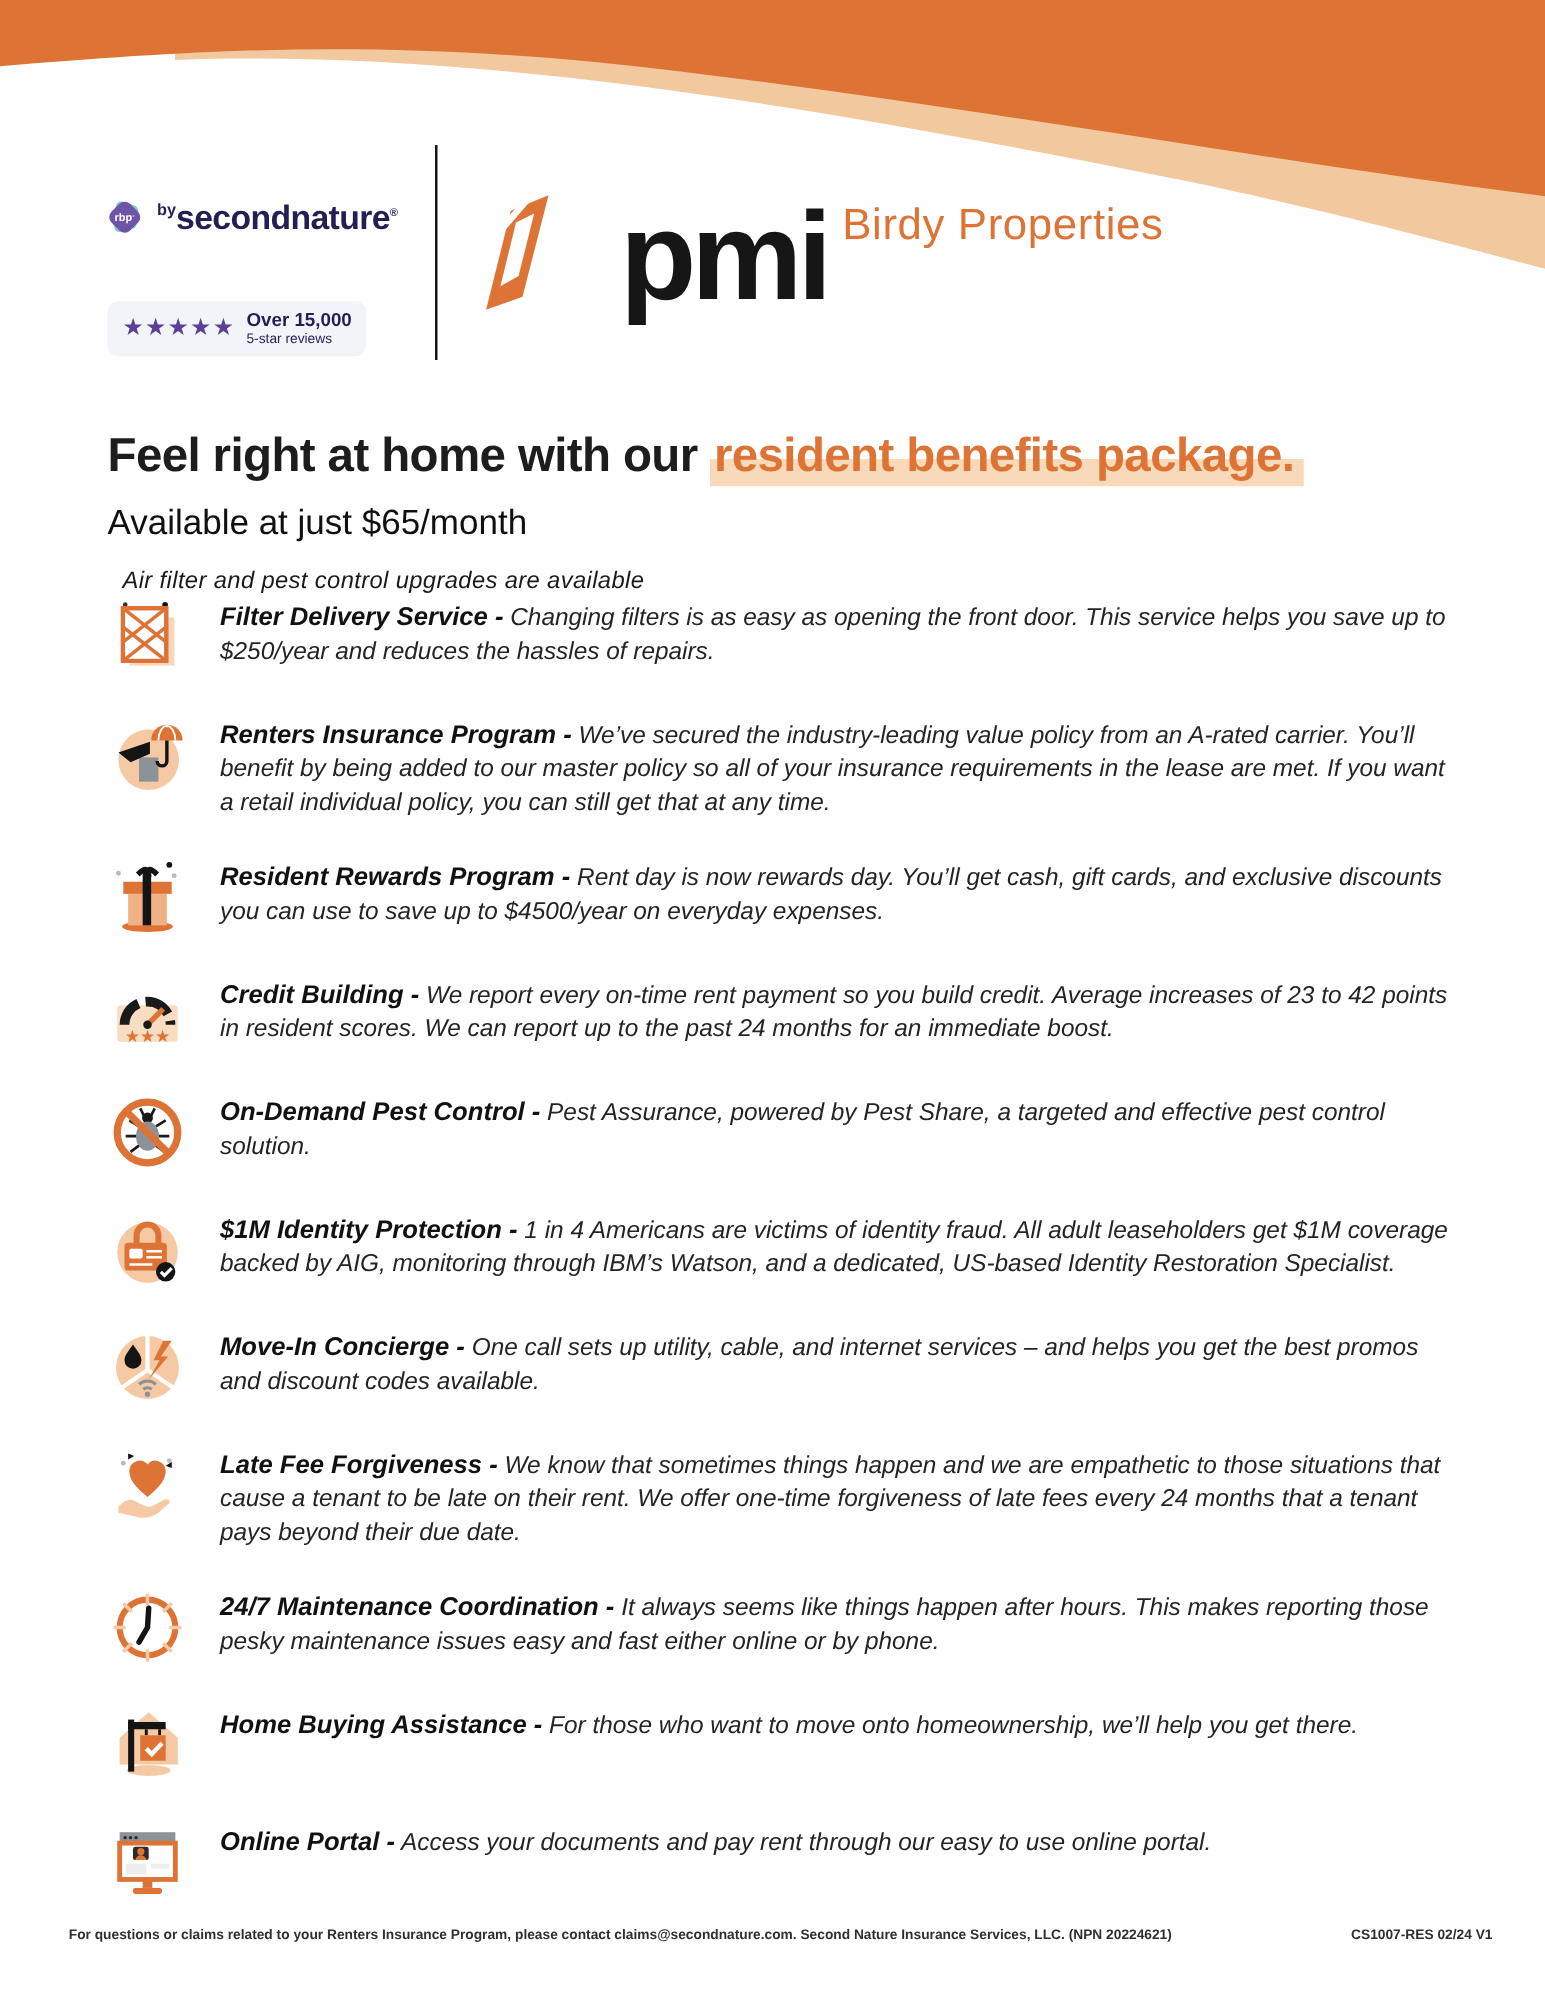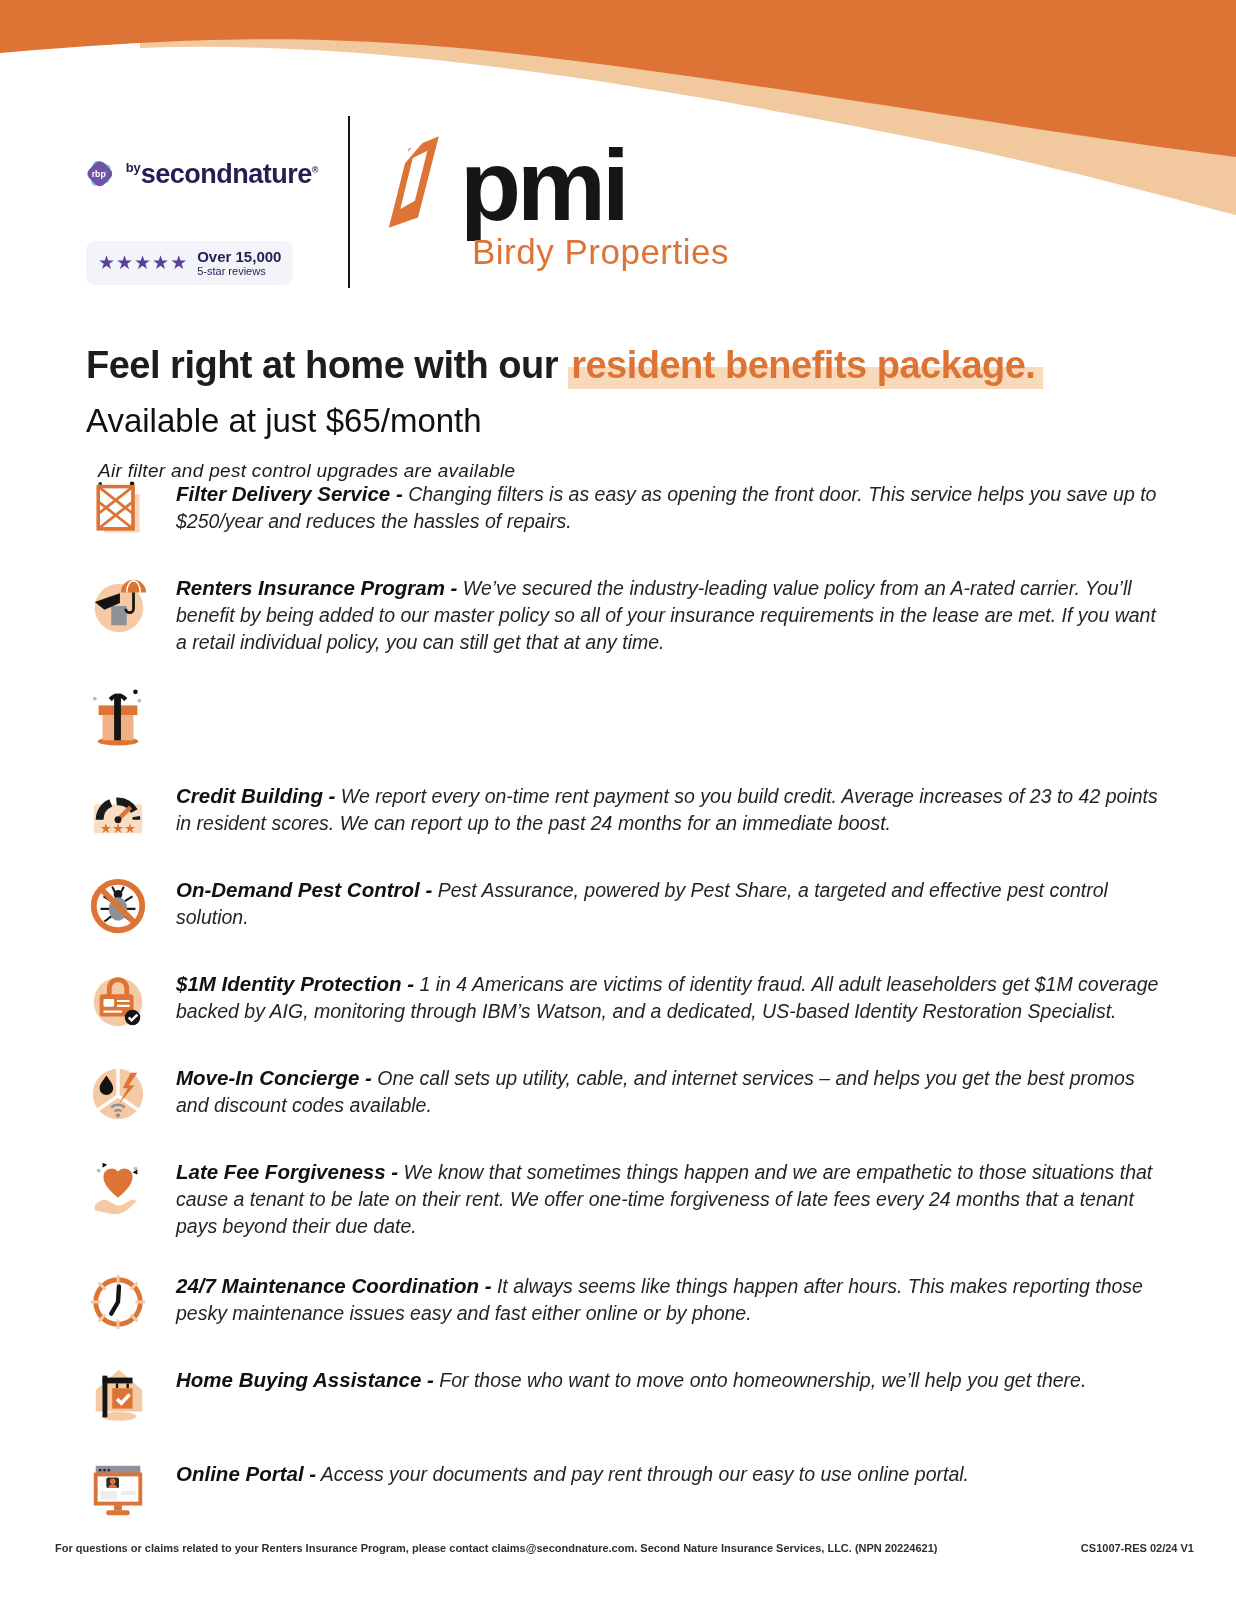--- a/index.html
+++ b/index.html
@@ -18,28 +18,28 @@
   .sn-by{font-size:13px;font-weight:600;align-self:flex-start;margin-left:2px;}
   .sn-line{font-size:27px;font-weight:800;letter-spacing:-0.5px;}
   .sn-line sup{font-size:9px;}
   .reviews-badge{display:flex;align-items:center;gap:9px;background:#f3f3fa;border-radius:9px;padding:7px 12px;width:fit-content;}
   .stars{color:#5b3f98;font-size:19px;letter-spacing:1px;line-height:1;}
   .reviews-text{display:flex;flex-direction:column;line-height:1.15;color:#221f54;}
   .reviews-line1{font-size:15px;font-weight:700;}
   .reviews-line2{font-size:11px;font-weight:500;}
   .divider{width:2px;height:172px;background:#141414;margin:0 30px;}
   .pmi-col{display:flex;align-items:flex-start;gap:4px;}
-  .pmi-textcol{display:flex;flex-direction:column;}
+  .pmi-textcol{display:flex;flex-direction:row;margin-left:36px;}
   .pmi-name{font-size:100px;font-weight:800;letter-spacing:-4px;line-height:0.78;color:#161616;margin-top:14px;}
   .pmi-sub{font-size:35px;font-weight:500;color:#dd7436;margin:8px 0 0 12px;letter-spacing:0.5px;}
   
   .hero{position:absolute;top:344px;left:86px;width:1070px;z-index:2;}
   .hero h1{margin:0;font-size:38px;font-weight:800;letter-spacing:-0.5px;color:#1d1d1d;line-height:1.15;white-space:nowrap;}
   .hl{color:#dd7436;background:linear-gradient(180deg, rgba(0,0,0,0) 52%, #f8d9ba 52%);padding:0 8px 3px 3px;}
-  .hero-sub{margin:14px 0 0 0;font-size:33px;font-weight:500;color:#101010;}
+  .hero-sub{margin:14px 0 0 0;font-size:28px;font-weight:500;color:#101010;}
   .hero-note{margin:20px 0 0 12px;font-size:19px;font-style:italic;font-weight:500;color:#1a1a1a;letter-spacing:0.3px;}
   
   .benefits{position:absolute;top:478px;left:86px;width:1085px;display:flex;flex-direction:column;gap:30px;z-index:2;font-style:italic;}
   .benefit{display:flex;gap:26px;align-items:flex-start;}
   .benefit-icon{width:64px;min-width:64px;height:64px;display:flex;align-items:center;justify-content:center;}
   .benefit-text{margin:2px 0 0 0;width:990px;font-size:19.5px;line-height:1.38;color:#242424;}
   .benefit-title{font-weight:700;font-size:20.5px;color:#111;}
   
   .footer{position:absolute;top:1542px;left:55px;right:42px;display:flex;justify-content:space-between;z-index:2;
           font-size:11px;font-weight:700;color:#2f2f2f;}
@@ -135,20 +135,21 @@
           <circle cx="8" cy="12" r="2" fill="#bbb"></circle>
             <circle cx="54" cy="14" r="2" fill="#bbb"></circle>
             <circle cx="50" cy="5" r="2.4" fill="#111"></circle>
           <ellipse cx="32" cy="56" rx="21" ry="4.5" fill="#dd7436"></ellipse>
           <rect x="16" y="29" width="32" height="26" fill="#f0b285"></rect>
           <rect x="12" y="19" width="40" height="10" fill="#dd7436"></rect>
           <rect x="28" y="9" width="7" height="46" fill="#141414"></rect>
           <path d="M24 13 q9 -9 9 2 M40 13 q-9 -9 -9 2" stroke="#141414" stroke-width="4.5" fill="none"></path>
         </svg>
       </div>
+      <p class="benefit-text"><span class="benefit-title">Resident Rewards Program -</span> <span>Rent day is now rewards day. You’ll get cash, gift cards, and exclusive discounts you can use to save up to $4500/year on everyday expenses.</span></p>
     </div>
 
     <div class="benefit">
       <div class="benefit-icon">
         <svg width="62" height="62" viewBox="0 0 64 64">
           <rect x="7" y="24" width="50" height="30" rx="3" fill="#f8ddc2"></rect>
           <path d="M13 40 A 19 19 0 0 1 51 40" stroke="#1a1a1a" stroke-width="8" fill="none" stroke-dasharray="22 6"></path>
           <line x1="32" y1="40" x2="45" y2="27" stroke="#dd7436" stroke-width="4.5"></line>
           <circle cx="32" cy="40" r="3.5" fill="#1a1a1a"></circle>
           <text x="32" y="54" text-anchor="middle" font-size="14" fill="#dd7436" font-family="DejaVu Sans, sans-serif">★★★</text>

